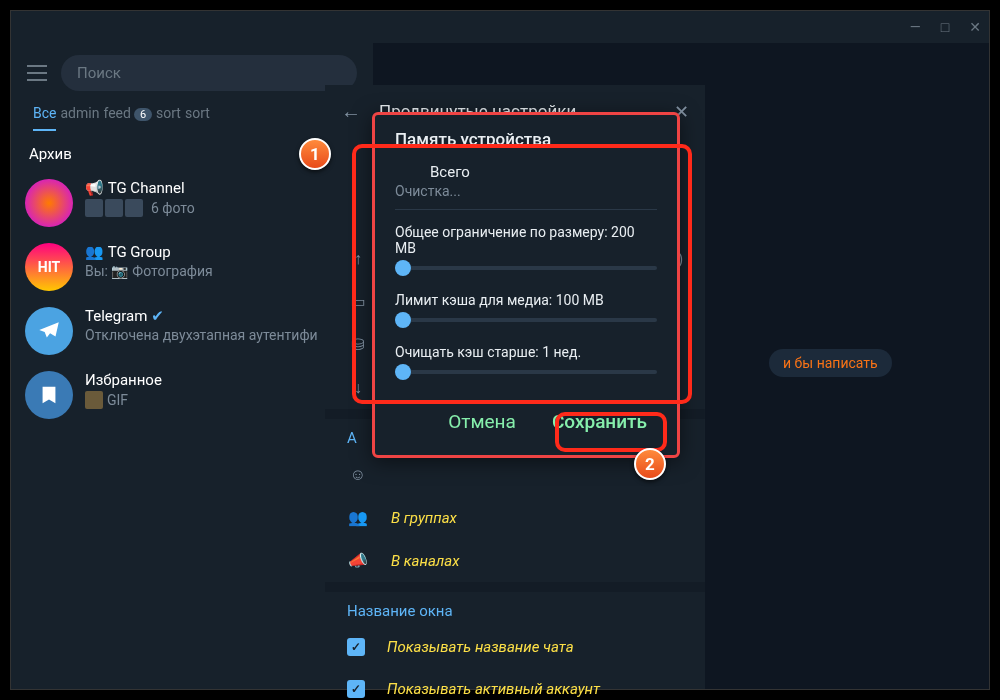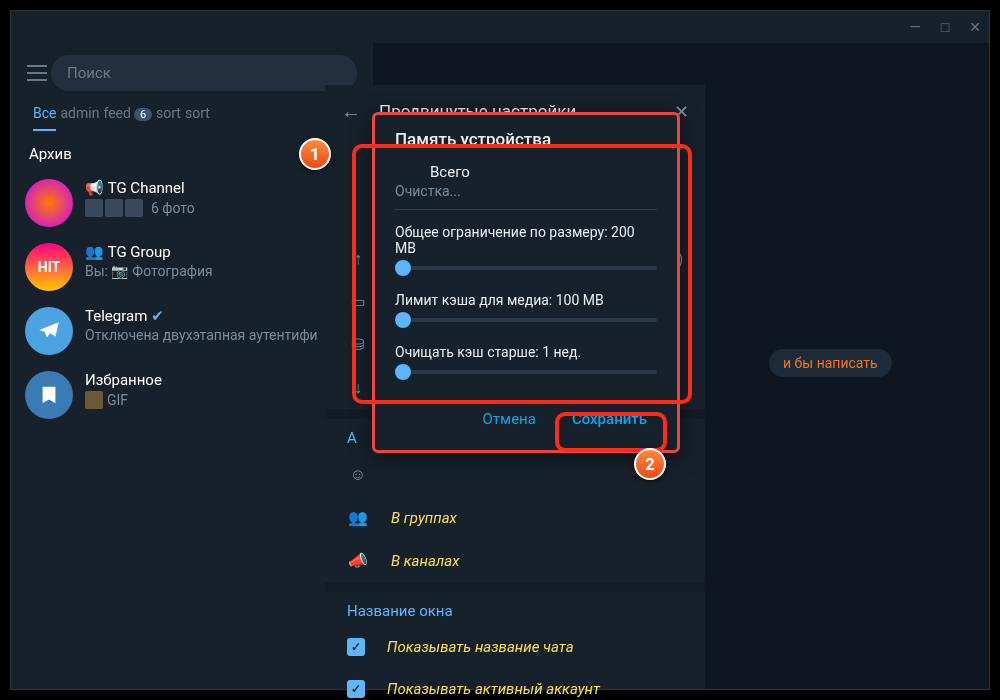--- a/index.html
+++ b/index.html
@@ -5,21 +5,21 @@
 * { margin: 0; padding: 0; box-sizing: border-box; font-family: -apple-system, "Segoe UI", Roboto, sans-serif; }
 body { background: #000; width: 1000px; height: 700px; overflow: hidden; position: relative; }
 
 
 .window { position: absolute; inset: 10px; background: #17212b; border: 1px solid #333; }
 .titlebar { height: 32px; display: flex; justify-content: flex-end; align-items: center; padding: 0 8px; gap: 20px; }
 .titlebar span { color: #6b7883; font-size: 14px; }
 
 
 .sidebar { position: absolute; left: 0; top: 32px; bottom: 0; width: 362px; background: #17212b; }
-.menu-row { display: flex; align-items: center; padding: 12px 16px 8px; gap: 4px; }
+.menu-row { display: flex; align-items: center; padding: 12px 16px 8px; gap: 14px; }
 .burger-icon { width: 20px; height: 16px; display: flex; flex-direction: column; justify-content: space-between; }
 .burger-icon div { height: 2px; background: #6b7883; }
 .search { flex: 1; background: #242f3d; border-radius: 18px; height: 36px; padding: 0 16px; color: #6b7883; font-size: 15px; display: flex; align-items: center; }
 .folders { display: flex; gap: 4px; padding: 6px 22px 0; font-size: 14px; }
 .folder { color: #6b7883; padding-bottom: 8px; }
 .folder.active { color: #5eb5f7; border-bottom: 2px solid #5eb5f7; }
 .badge { background: #3e546a; color: #fff; border-radius: 10px; padding: 0 6px; font-size: 11px; margin-left: 3px; }
 .archive-lbl { color: #fff; font-size: 15px; padding: 14px 18px 8px; }
 
 .chats { }
@@ -59,21 +59,21 @@
 .dialog { position: absolute; left: 372px; top: 112px; width: 308px; background: #17212b; border: 3px solid #ef4444; border-radius: 6px; box-shadow: 0 4px 20px rgba(0,0,0,.5); }
 .dialog-head { color: #e9eef2; font-size: 17px; font-weight: 500; padding: 14px 20px 10px; }
 .dialog-section { padding: 4px 20px 12px; }
 .dlg-lbl { color: #e9eef2; font-size: 15px; margin-left: 35px; }
 .dlg-sub { color: #7d8b99; font-size: 14px; margin-top: 2px; }
 .dlg-divider { height: 1px; background: #2a3847; margin: 10px 0 14px; }
 .slider-lbl { color: #e9eef2; font-size: 14px; margin-bottom: 10px; }
 .slider { position: relative; height: 4px; background: #2a3847; border-radius: 2px; margin-bottom: 22px; }
 .slider-thumb { position: absolute; left: 0; top: -6px; width: 16px; height: 16px; background: #5eb5f7; border-radius: 50%; }
 .dialog-btns { display: flex; justify-content: flex-end; gap: 8px; padding: 8px 16px 14px; }
-.btn { color: #0ea5e9; font-size: 15px; padding: 8px 14px; border-radius: 4px; text-align: center; }
+.btn { color: #86efac; font-size: 19px; padding: 8px 14px; border-radius: 4px; text-align: center; }
 .btn.save { font-weight: 500; }
 
 
 .marker { position: absolute; width: 32px; height: 32px; border-radius: 50%; background: linear-gradient(#ff8a3c,#e84b1a); border: 2px solid #fff; color: #fff; font-weight: bold; font-size: 17px; display: flex; align-items: center; justify-content: center; box-shadow: 0 2px 4px rgba(0,0,0,.6); z-index: 100; }
 .red-box1 { position: absolute; left: 352px; top: 144px; width: 340px; height: 260px; border: 4px solid #ff2a1a; border-radius: 10px; z-index: 99; pointer-events: none; }
 .red-box2 { position: absolute; left: 555px; top: 412px; width: 112px; height: 40px; border: 4px solid #ff2a1a; border-radius: 10px; z-index: 99; pointer-events: none; }
 
 svg{display:block;}
 </style>
 </head>

